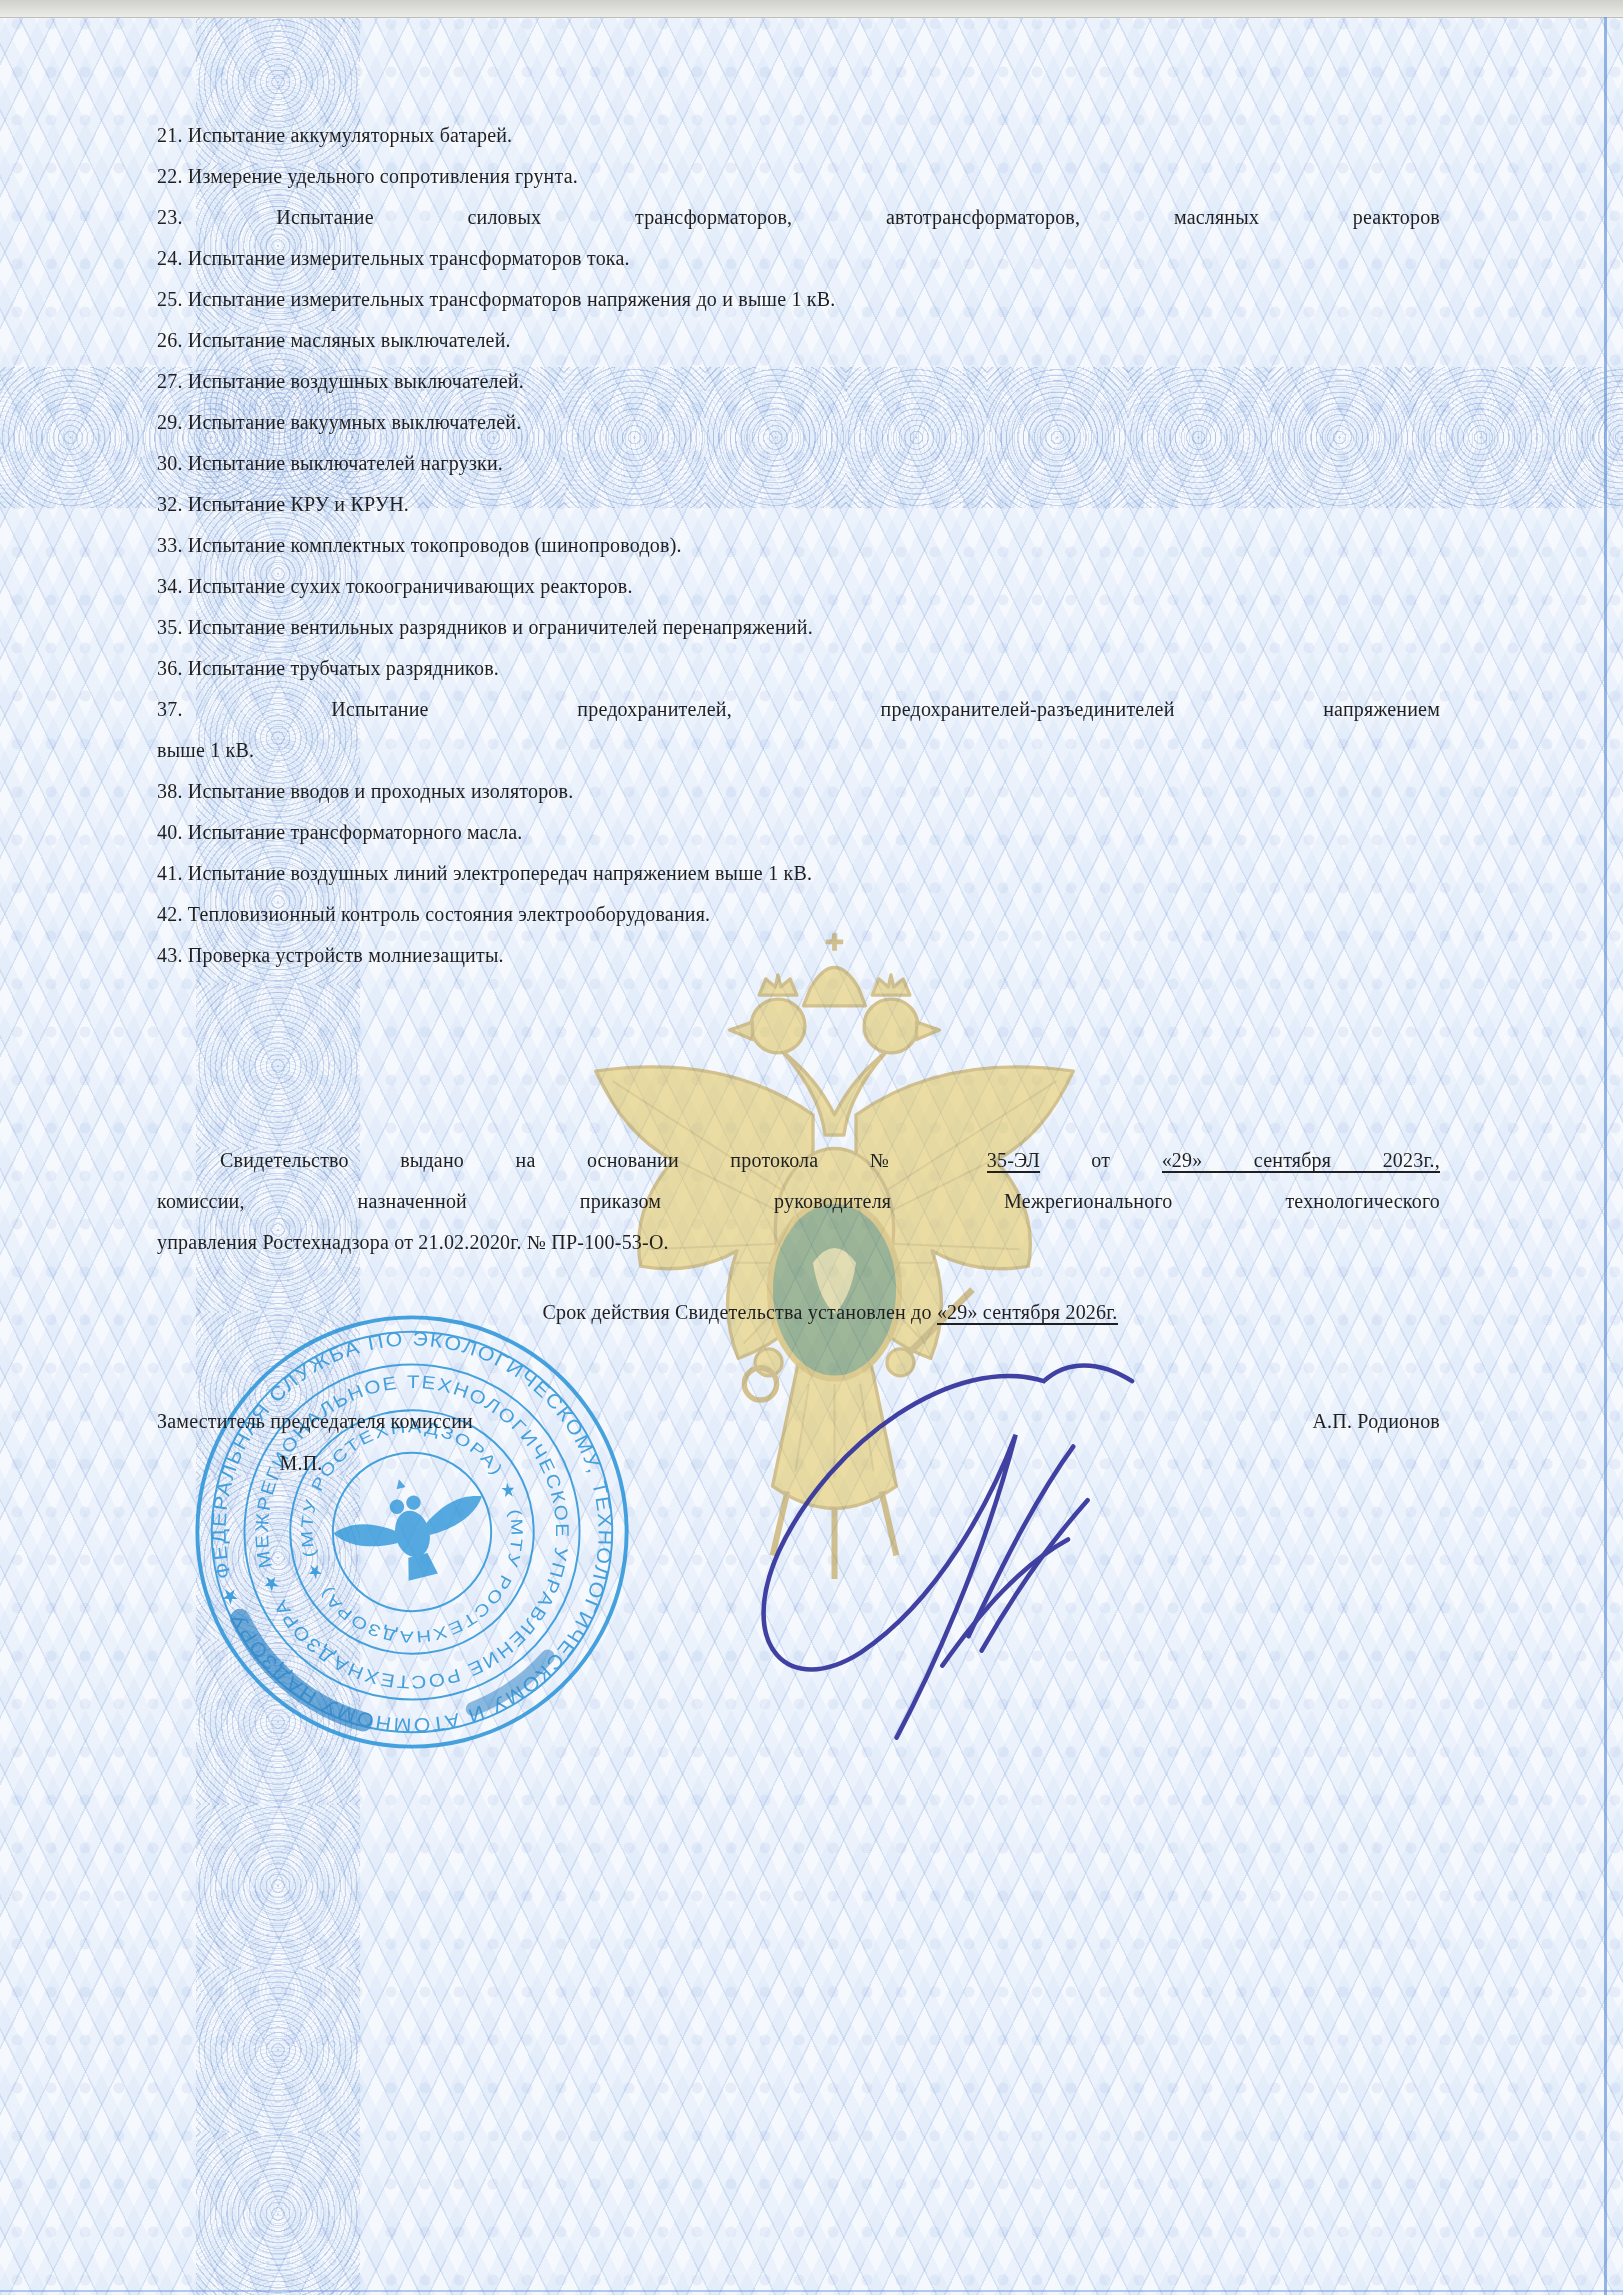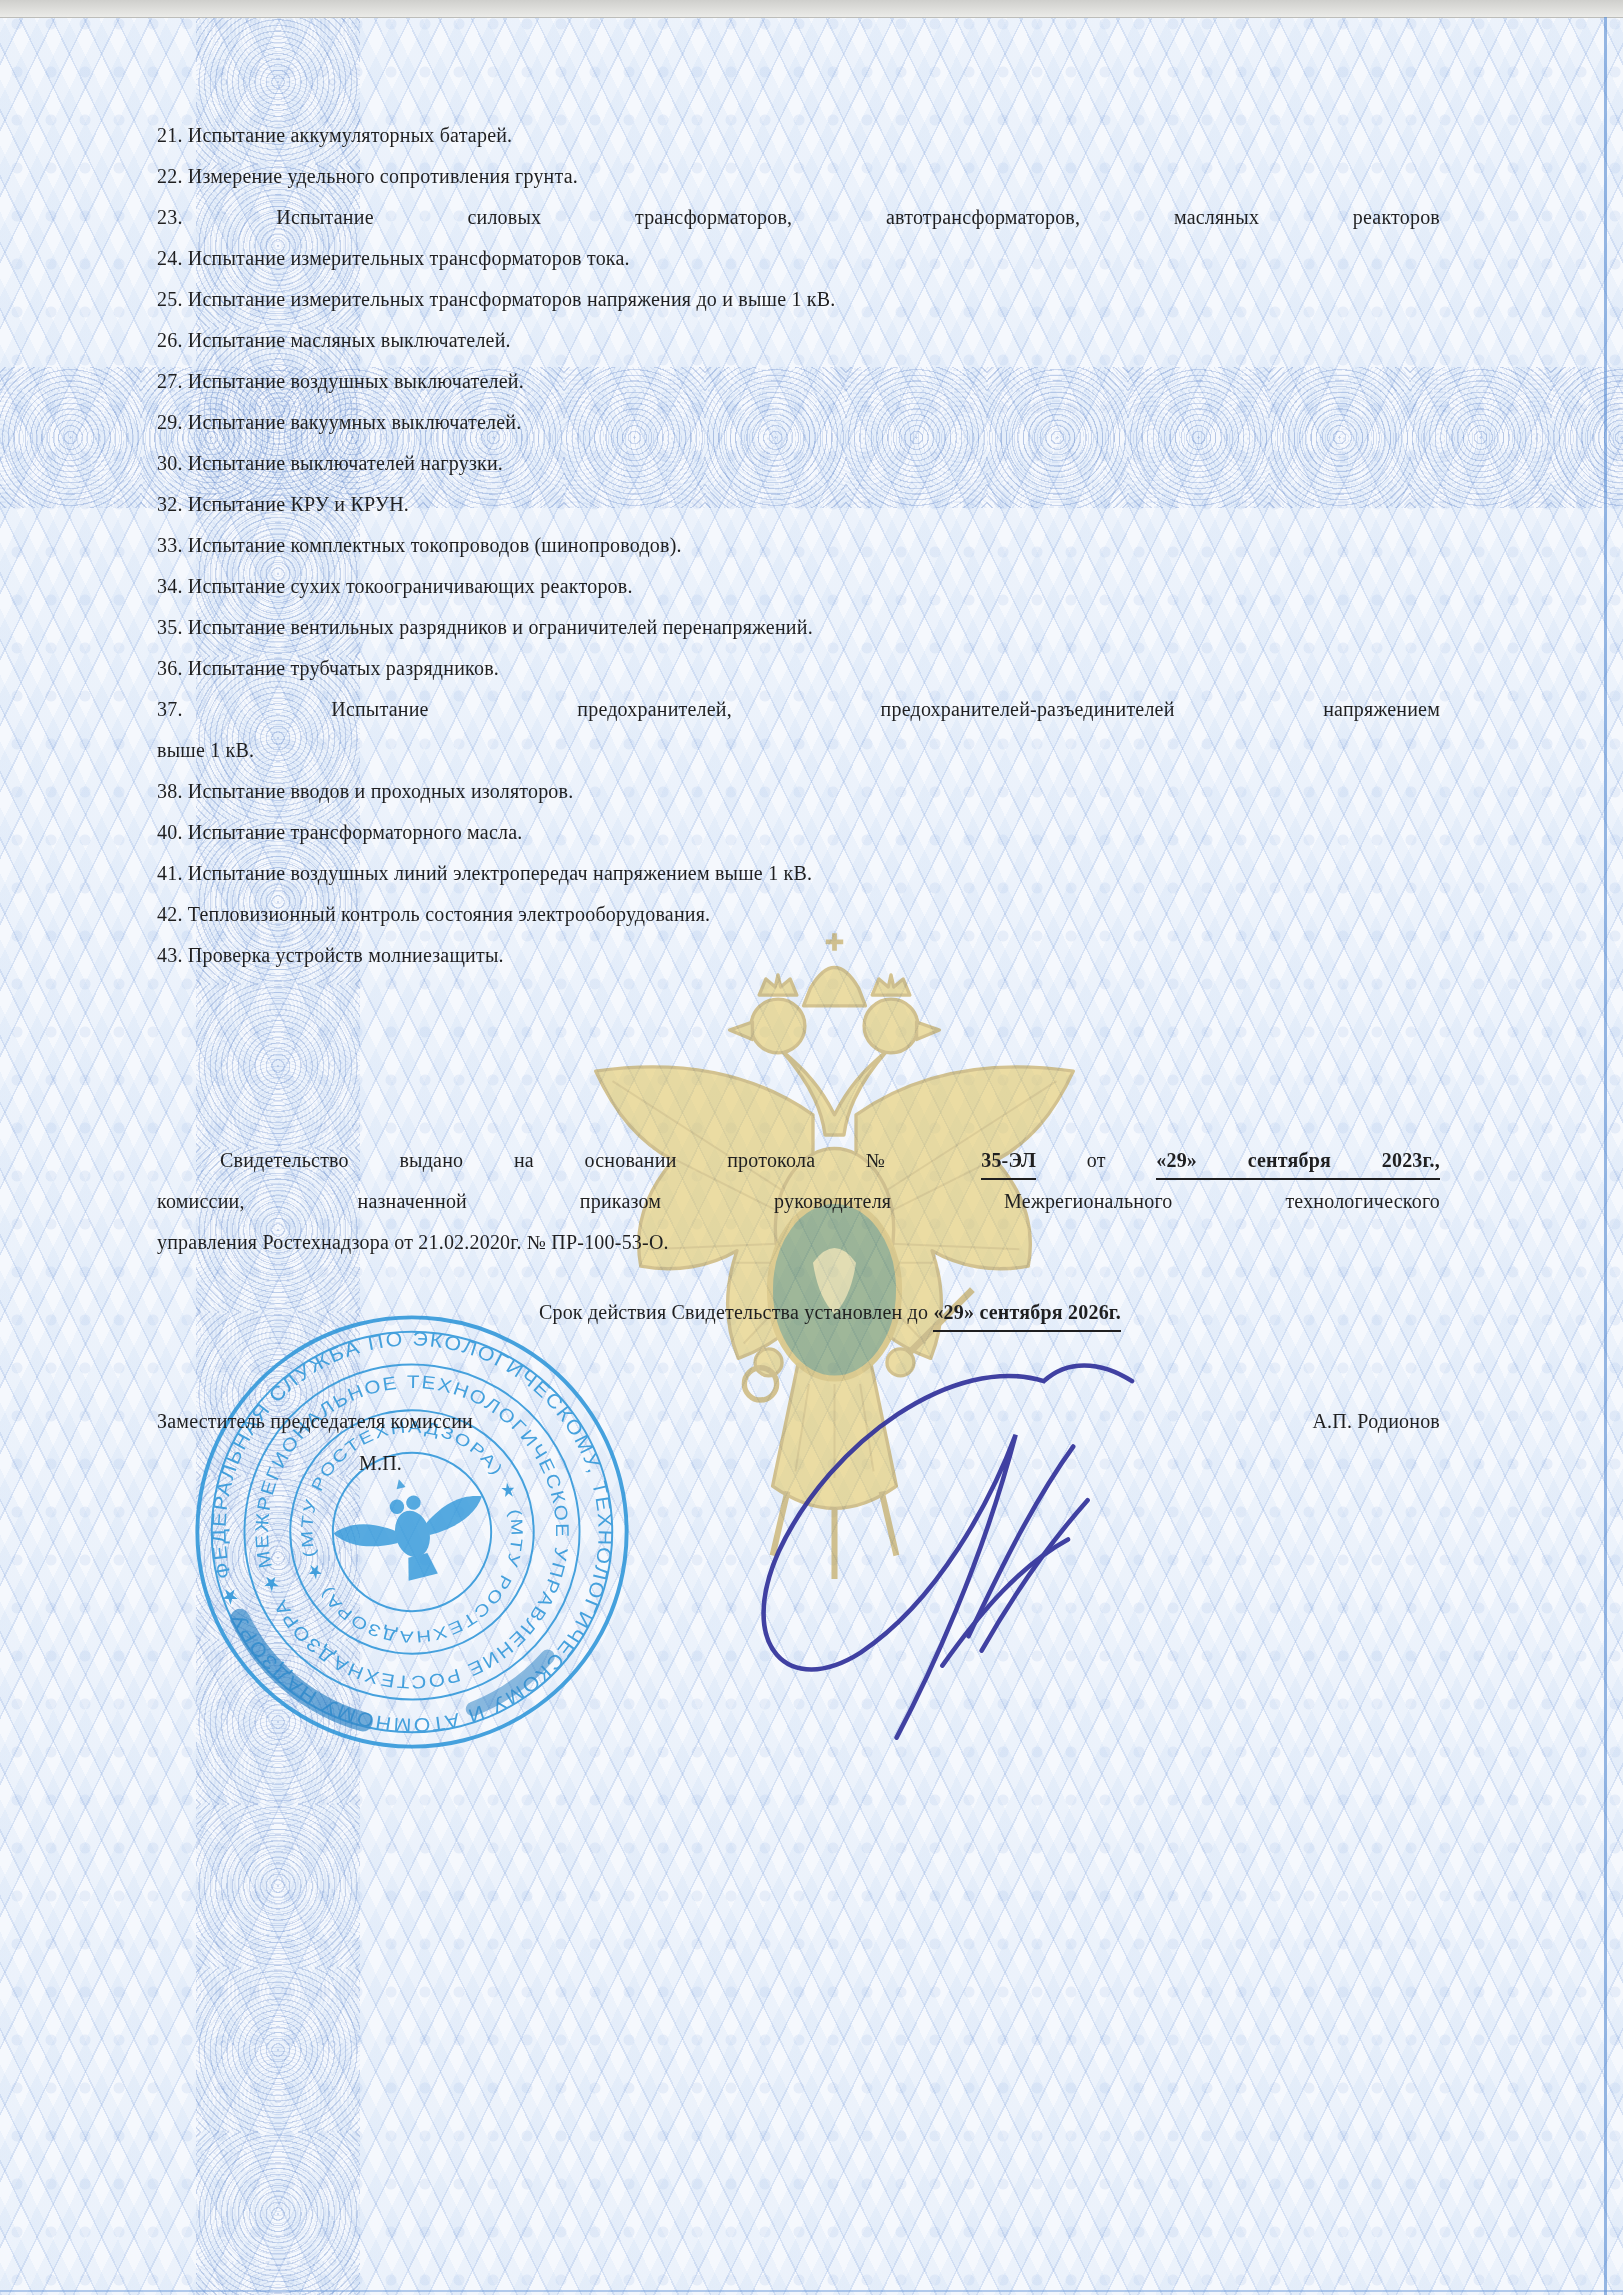--- a/index.html
+++ b/index.html
@@ -50,27 +50,27 @@
   .bottom-line{
     position:absolute;left:0;right:0;bottom:3.3px;height:2px;
     background:rgba(95,145,212,.45);
   }
   
   .li,.pline,.sig-line{
     font-size:20px;line-height:41px;letter-spacing:0.2px;
     text-align:justify;
   }
   .jlast{text-align-last:justify;}
-  .bu{font-weight:bold;border-bottom:2.6px solid #1f1f20;padding-bottom:7px;}
+  .bu{font-weight:normal;border-bottom:2.6px solid #1f1f20;padding-bottom:0;}
   #tests-list{position:absolute;left:157px;top:115px;width:1283px;z-index:5;}
   #para1{position:absolute;left:157px;top:1140px;width:1283px;z-index:5;}
   #para2{position:absolute;left:157px;top:1292px;width:1283px;z-index:5;}
   #sign-row{position:absolute;left:157px;top:1401px;width:1283px;z-index:5;
     display:flex;justify-content:space-between;gap:27px;}
-  #mp{position:absolute;left:140px;top:1443px;width:262px;z-index:5;text-align:right;}
+  #mp{position:absolute;left:170px;top:1443px;width:262px;z-index:5;text-align:center;}
   .indent{text-indent:63px;}
   
   #eagle-wm{position:absolute;left:530px;top:913px;width:609px;height:740px;
     opacity:.52;filter:blur(0.5px);z-index:2;}
   #stamp{position:absolute;left:147px;top:1267px;width:530px;height:530px;
     opacity:.88;filter:blur(0.7px);z-index:3;}
   #signature{position:absolute;left:615px;top:1283px;width:537px;height:471px;
     z-index:6;opacity:.92;}
   .stamp-text{font-family:"Liberation Sans",sans-serif;letter-spacing:2.5px;}
 </style>

